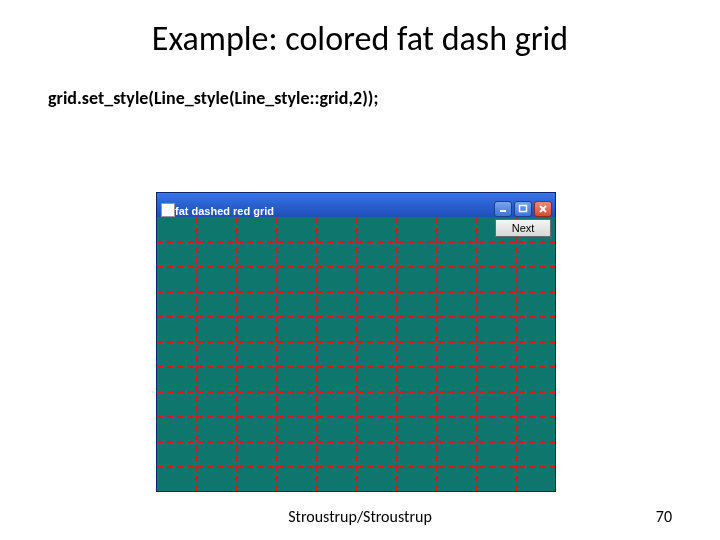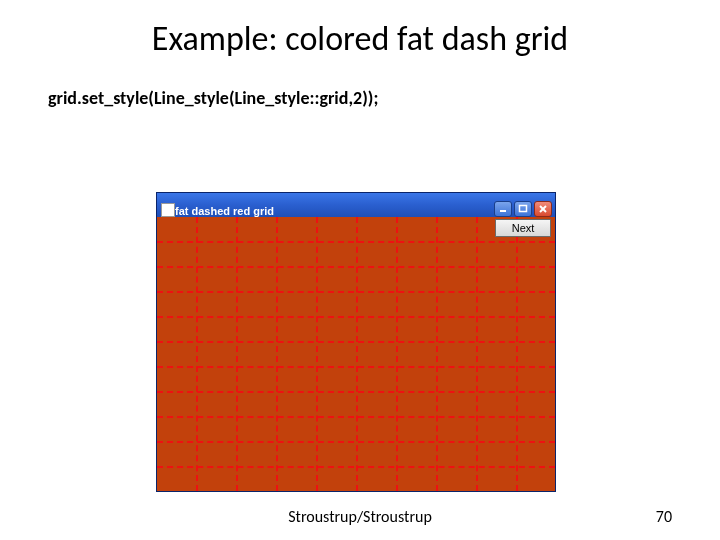--- a/index.html
+++ b/index.html
@@ -67,21 +67,21 @@
     justify-content: center;
   }
   .tb-close {
     background: linear-gradient(to bottom,#f08b7a,#d94a2f);
     border-color: #8a2a1b;
   }
   .tb-btn svg { display:block; }
   .client-area {
     position: relative;
     height: calc(100% - 24px);
-    background: #c2410c;
+    background: #0f766e;
     overflow: hidden;
   }
   .next-btn {
     position: absolute;
     top: 2px;
     right: 4px;
     width: 56px;
     height: 18px;
     background: linear-gradient(to bottom,#f5f5f5,#d8d8d8);
     border: 1px solid #6b6b6b;

